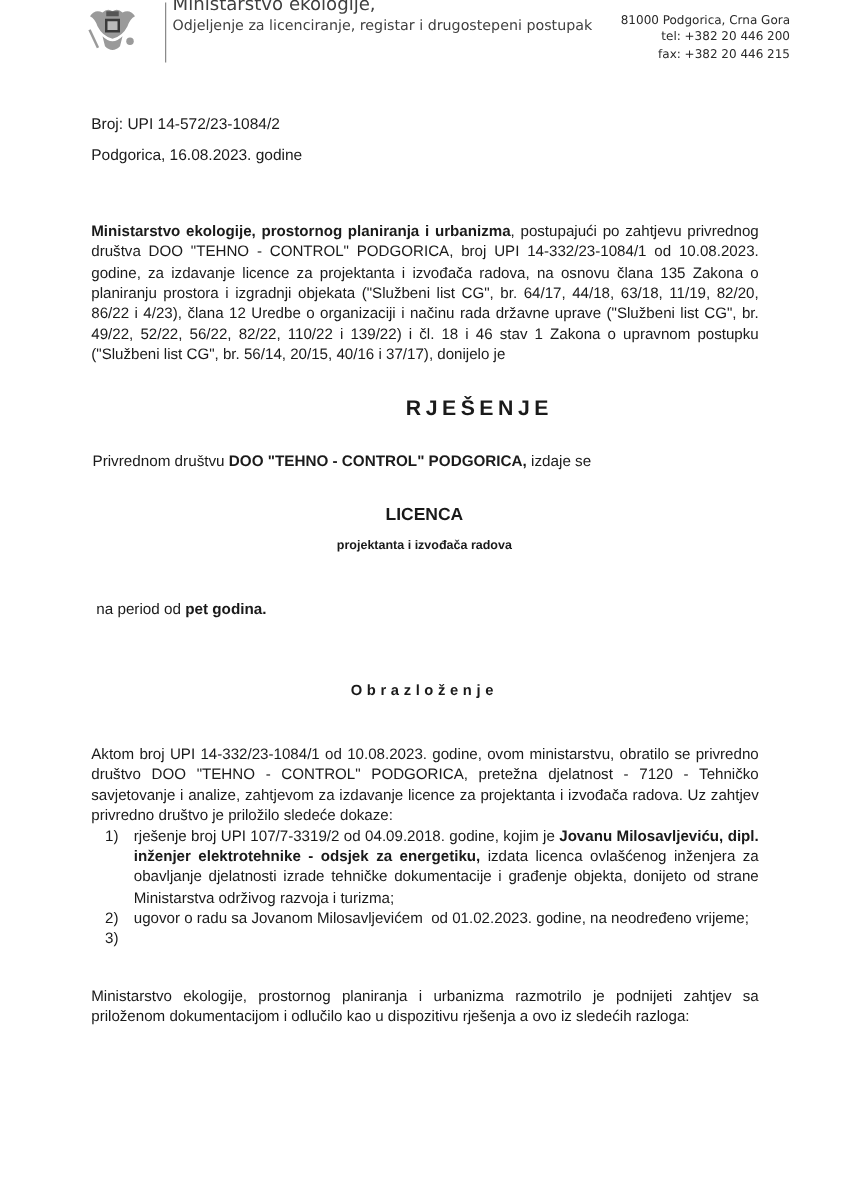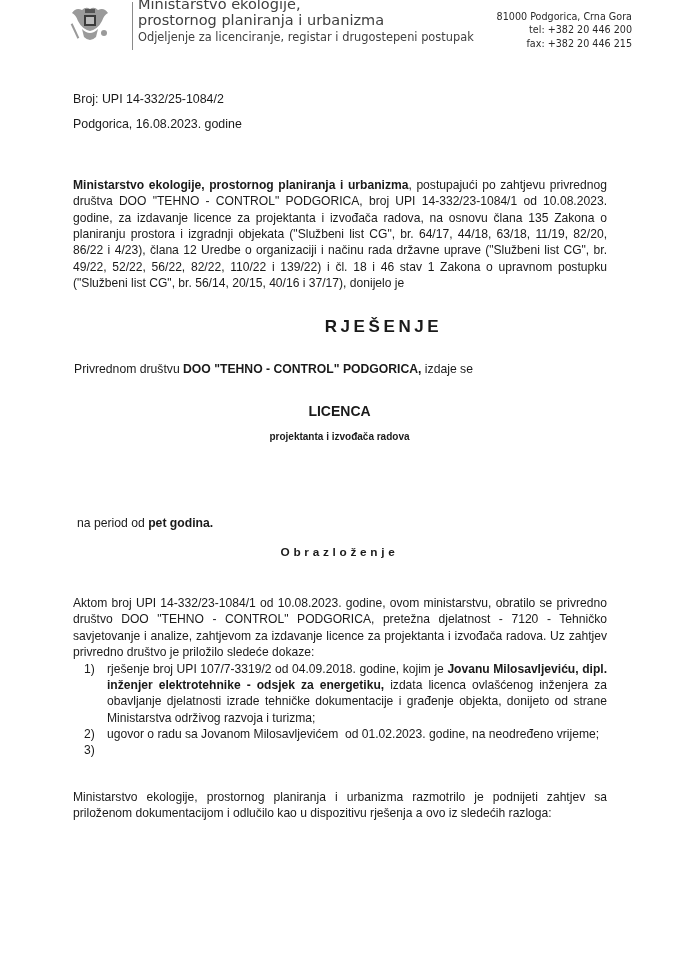--- a/index.html
+++ b/index.html
@@ -51,42 +51,41 @@
       <circle cx="36" cy="30" r="3"></circle>
     </g>
     <rect x="16" y="12" width="12" height="11" fill="#3a3a3a"></rect>
     <rect x="18" y="14" width="8" height="7" fill="#bbbbbb"></rect>
     <rect x="17" y="6" width="10" height="4" fill="#555"></rect>
   </svg>
 </div>
 <div class="abs vbar"></div>
 <div class="abs ministry">
   <div class="l1">Ministarstvo ekologije,</div>
-  <div class="l2">prostornog planiranja i urbanizma</div>
   <div class="l3">Odjeljenje za licenciranje, registar i drugostepeni postupak</div>
 </div>
 <div class="abs contact">
   <div>81000 Podgorica, Crna Gora</div>
   <div>tel: +382 20 446 200</div>
   <div>fax: +382 20 446 215</div>
 </div>
 
-<div class="abs meta" style="top:92px;">Broj: UPI 14-332/25-1084/2</div>
+<div class="abs meta" style="top:92px;">Broj: UPI 14-572/23-1084/2</div>
 <div class="abs meta" style="top:117px;">Podgorica, 16.08.2023. godine</div>
 
 <div class="abs para" style="top:177px;"><b>Ministarstvo ekologije, prostornog planiranja i urbanizma</b><span>, postupajući po zahtjevu privrednog društva DOO "TEHNO - CONTROL" PODGORICA, broj UPI 14-332/23-1084/1 od 10.08.2023. godine, za izdavanje licence za projektanta i izvođača radova, na osnovu člana 135 Zakona o planiranju prostora i izgradnji objekata ("Službeni list CG", br. 64/17, 44/18, 63/18, 11/19, 82/20, 86/22 i 4/23), člana 12 Uredbe o organizaciji i načinu rada državne uprave ("Službeni list CG", br. 49/22, 52/22, 56/22, 82/22, 110/22 i 139/22) i čl. 18 i 46 stav 1 Zakona o upravnom postupku ("Službeni list CG", br. 56/14, 20/15, 40/16 i 37/17), donijelo je</span></div>
 
 <div class="abs centered resenje">RJEŠENJE</div>
 
 <div class="abs line" style="top:361px;"><span>Privrednom društvu </span><b>DOO "TEHNO - CONTROL" PODGORICA,</b><span> izdaje se</span></div>
 
 <div class="abs centered licenca">LICENCA</div>
 <div class="abs centered licenca-sub">projektanta i izvođača radova</div>
 
-<div class="abs line" style="top:479px; left:77px;margin-top:36px;"><span>na period od </span><b>pet godina.</b></div>
+<div class="abs line" style="top:479px; left:77px;"><span>na period od </span><b>pet godina.</b></div>
 
 <div class="abs centered obraz">Obrazloženje</div>
 
 <div class="abs para" style="top:595px;">Aktom broj UPI 14-332/23-1084/1 od 10.08.2023. godine, ovom ministarstvu, obratilo se privredno društvo DOO "TEHNO - CONTROL" PODGORICA, pretežna djelatnost - 7120 - Tehničko savjetovanje i analize, zahtjevom za izdavanje licence za projektanta i izvođača radova. Uz zahtjev privredno društvo je priložilo sledeće dokaze:</div>
 
 <ol class="evidence">
   <li>
     <span class="num">1)</span><span>rješenje broj UPI 107/7-3319/2 od 04.09.2018. godine, kojim je </span><b>Jovanu Milosavljeviću, dipl. inženjer elektrotehnike - odsjek za energetiku,</b><span> izdata licenca ovlašćenog inženjera za obavljanje djelatnosti izrade tehničke dokumentacije i građenje objekta, donijeto od strane Ministarstva održivog razvoja i turizma;</span>
   </li>
   <li>

